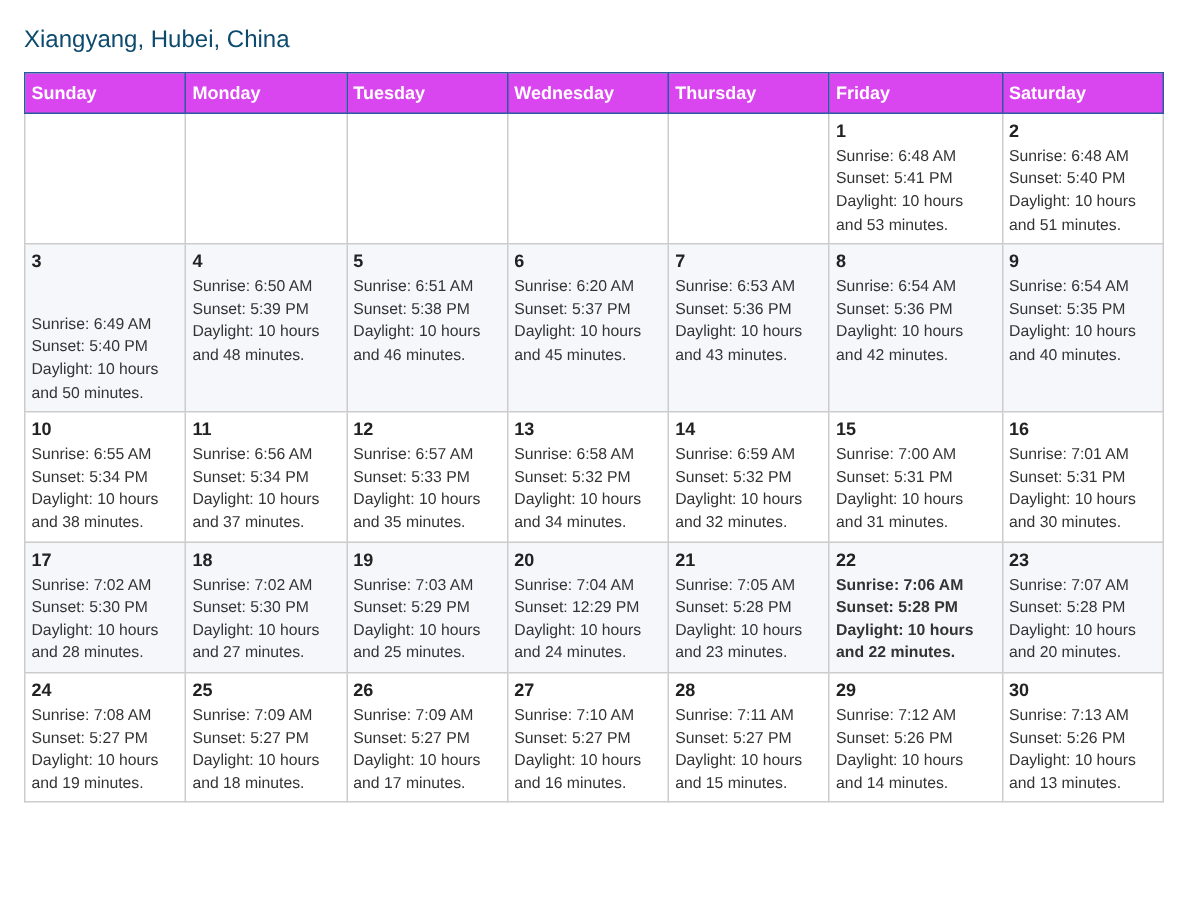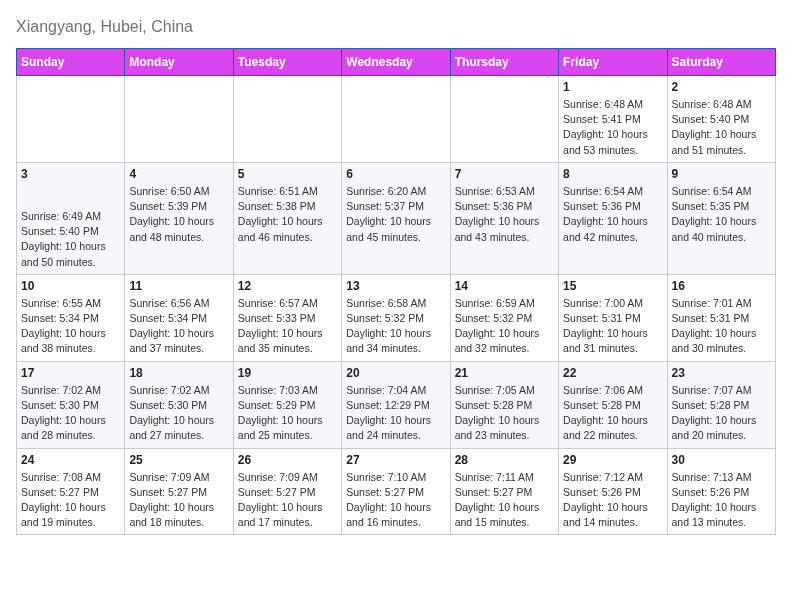--- a/index.html
+++ b/index.html
@@ -34,21 +34,21 @@
     }
     .title-block { text-align: right; }
     .month-title {
       font-size: 36px;
       font-weight: bold;
       color: #333;
       line-height: 1.1;
     }
     .location {
       font-size: 16px;
-      color: #737373;
+      color: #0c4a6e;
       margin-top: 2px;
     }
     table {
       width: 100%;
       border-collapse: collapse;
       font-size: 11px;
     }
     thead tr th {
       background-color: #d946ef;
       color: #fff;
@@ -258,21 +258,21 @@
         </td>
         <td>
           <div class="day-num">21</div>
           <div class="day-detail" style="white-space: pre-line;">Sunrise: 7:05 AM
 Sunset: 5:28 PM
 Daylight: 10 hours
 and 23 minutes.</div>
         </td>
         <td>
           <div class="day-num">22</div>
-          <div class="day-detail" style="white-space: pre-line;">Sunrise: 7:06 AM
+          <div class="day-detail" style="white-space: pre-line; font-weight: bold;">Sunrise: 7:06 AM
 Sunset: 5:28 PM
 Daylight: 10 hours
 and 22 minutes.</div>
         </td>
         <td>
           <div class="day-num">23</div>
           <div class="day-detail" style="white-space: pre-line;">Sunrise: 7:07 AM
 Sunset: 5:28 PM
 Daylight: 10 hours
 and 20 minutes.</div>

